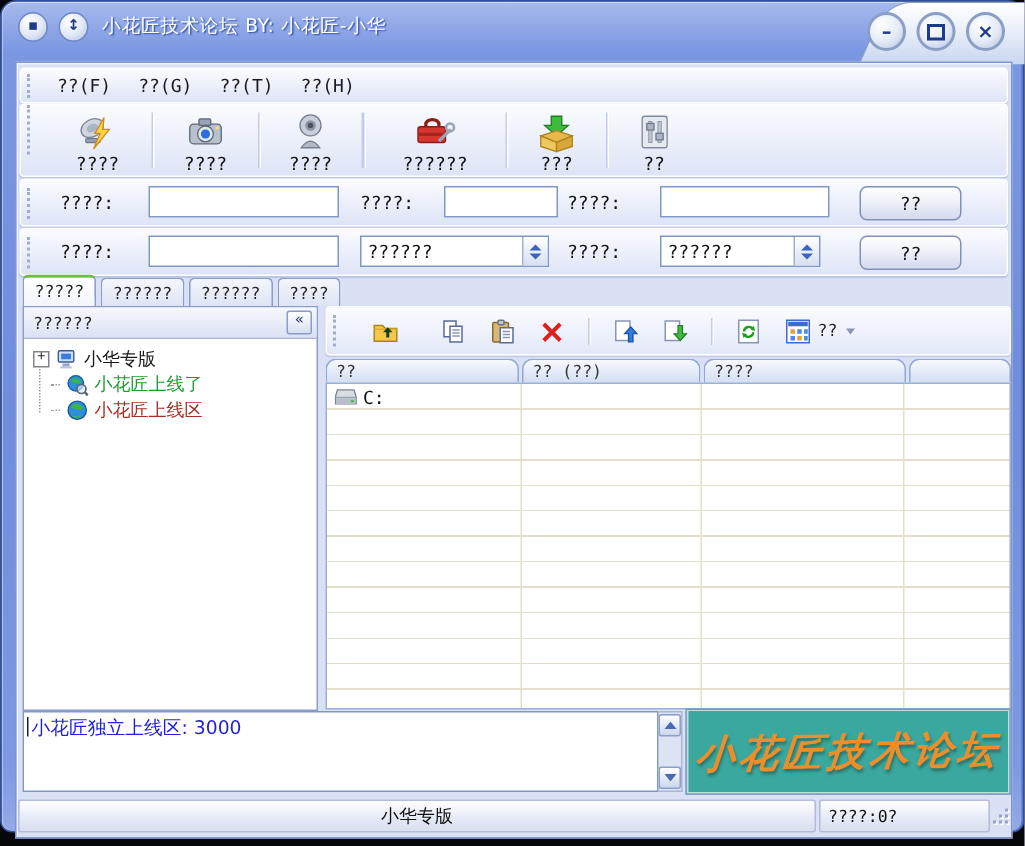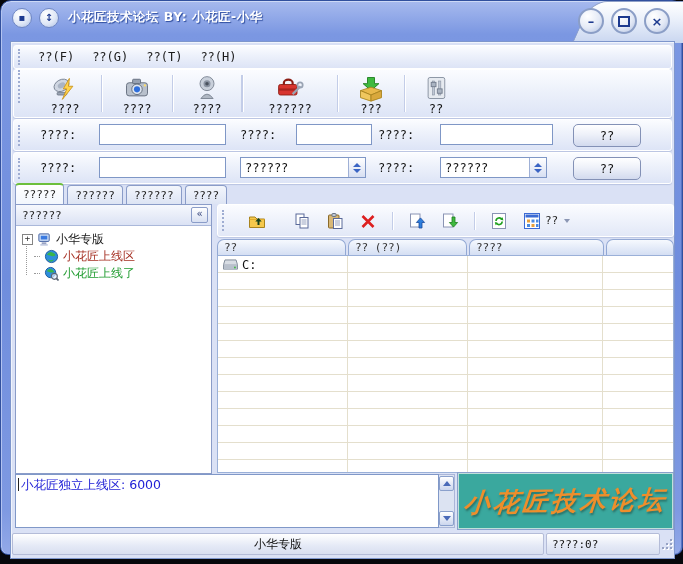--- a/index.html
+++ b/index.html
@@ -11,21 +11,21 @@
   
   .window{left:0;top:9;width:681px;height:553px;border:1px solid #31509e;
     border-radius:11px 11px 8px 8px;
     background:linear-gradient(180deg,#a7baee 0%,#7b97e2 6%,#6f8ddd 50%,#7e99e2 92%,#93a9e8 100%);
     box-shadow:inset 0 1px 0 #cdd9f6,inset 1px 0 0 #b3c3f0,inset -1px 0 0 #5874c4;}
   .titlebar{left:4px;top:3px;right:120px;height:27px;display:flex;align-items:center;}
   .tb-circle{width:18px;height:18px;border-radius:50%;margin-left:7px;
     background:radial-gradient(circle at 35% 30%,#ffffff,#dfe7f6 55%,#aebfe4);
     border:1px solid #6f87c4;color:#1d3a8f;display:flex;align-items:center;justify-content:center;
     font-size:10px;font-weight:bold;line-height:1;}
-  .title-text{color:#ffffff;font-weight:bold;font-size:12.5px;margin-left:9px;
+  .title-text{color:#ffffff;font-weight:normal;font-size:12.5px;margin-left:9px;
     text-shadow:1px 1px 1px #2d4c9e;letter-spacing:.5px;white-space:nowrap;}
   
   .ctrl-tab-bg{top:0;right:-4px;width:112px;height:41px;
     background:linear-gradient(180deg,#ffffff 0%,#e9effa 45%,#c9d6f0 100%);
     border:1px solid #8fa0c8;border-bottom:none;border-radius:17px 10px 0 0;
     transform:skewX(-24deg);transform-origin:100% 100%;}
   .ctrl-buttons{top:7px;right:12px;display:flex;gap:7px;align-items:center;z-index:6;}
   .win-btn{width:22px;height:22px;border-radius:50%;
     background:radial-gradient(circle at 35% 28%,#ffffff,#e4eaf6 55%,#b5c3e2);
     border:2px solid #8b9ec6;color:#1d3a8f;display:flex;align-items:center;justify-content:center;
@@ -299,36 +299,36 @@
             <rect x="4" y="4" width="7" height="4" fill="#3a7ae0"></rect>
             <rect x="5" y="11" width="5" height="2" fill="#9aa4c4"></rect>
             <rect x="3.5" y="13" width="8" height="1.5" fill="#b8c2dc"></rect>
           </svg>
           <span style="color: rgb(26, 26, 26);">小华专版</span>
         </div>
         <div class="tree-item">
           <div class="indent"></div>
             <div class="stub"></div>
           <svg viewBox="0 0 16 16">
-            <circle cx="8" cy="8" r="6.5" fill="#2e8edc" stroke="#1a5a9c"></circle>
-            <path d="M3 6 q2.5 -3.5 5.5 -2.5 q3 1 4 3 q-2 2 -4.5 1 q-3 -1 -5 -1.5 z" fill="#39b54a"></path>
-            <path d="M4 11 q3 2 7 0 q-1.5 2.5 -3.5 2.5 q-2 0 -3.5 -2.5 z" fill="#39b54a"></path>
-          </svg>
-          <span style="color: rgb(165, 47, 34);">小花匠上线区</span>
-        </div>
-        <div class="tree-item">
-          <div class="indent"></div>
-            <div class="stub"></div>
-          <svg viewBox="0 0 16 16">
             <circle cx="7" cy="7" r="5.5" fill="#2e8edc" stroke="#1a5a9c"></circle>
             <path d="M3 5.5 q2 -3 4.5 -2 q2.5 1 3.5 2.5 q-2 1.5 -4 .8 q-2.5 -.8 -4 -1.3 z" fill="#39b54a"></path>
             <circle cx="11" cy="11" r="3.2" fill="#dfe9fa" fill-opacity=".7" stroke="#5a6474" stroke-width="1.2"></circle>
             <path d="M13.3 13.3 L15.5 15.5" stroke="#5a6474" stroke-width="1.8"></path>
           </svg>
           <span style="color: rgb(31, 155, 47);">小花匠上线了</span>
+        </div>
+        <div class="tree-item">
+          <div class="indent"></div>
+            <div class="stub"></div>
+          <svg viewBox="0 0 16 16">
+            <circle cx="8" cy="8" r="6.5" fill="#2e8edc" stroke="#1a5a9c"></circle>
+            <path d="M3 6 q2.5 -3.5 5.5 -2.5 q3 1 4 3 q-2 2 -4.5 1 q-3 -1 -5 -1.5 z" fill="#39b54a"></path>
+            <path d="M4 11 q3 2 7 0 q-1.5 2.5 -3.5 2.5 q-2 0 -3.5 -2.5 z" fill="#39b54a"></path>
+          </svg>
+          <span style="color: rgb(165, 47, 34);">小花匠上线区</span>
         </div>
       </div>
     </div>
 
     <div class="abs right-panel">
       <div class="abs fp-toolbar">
         <div class="grip"></div>
         <svg viewBox="0 0 18 18">
           <path d="M1.5 5 h5.5 l2 2 h7.5 v8.5 h-15 z" fill="#f5c84c" stroke="#a8831e"></path>
           <path d="M1.5 7.5 h15" stroke="#e0ac2c"></path>
@@ -400,21 +400,21 @@
             <circle cx="12.8" cy="9.2" r="1" fill="#3fb93f"></circle>
           </svg>
           <span>C:</span>
         </div>
       </div>
     </div>
 
     <div class="abs output-wrap">
       <div class="output-box">
         <div class="caret-line"></div>
-        <span class="output-text" style="color: rgb(33, 33, 214);">小花匠独立上线区: 6000</span>
+        <span class="output-text" style="color: rgb(33, 33, 214);">小花匠独立上线区: 3000</span>
       </div>
       <div class="scrollbar">
         <div class="sb-btn">
             <div class="sb-up"></div>
           </div>
         <div class="sb-btn">
             <div class="sb-dn"></div>
           </div>
       </div>
     </div>

